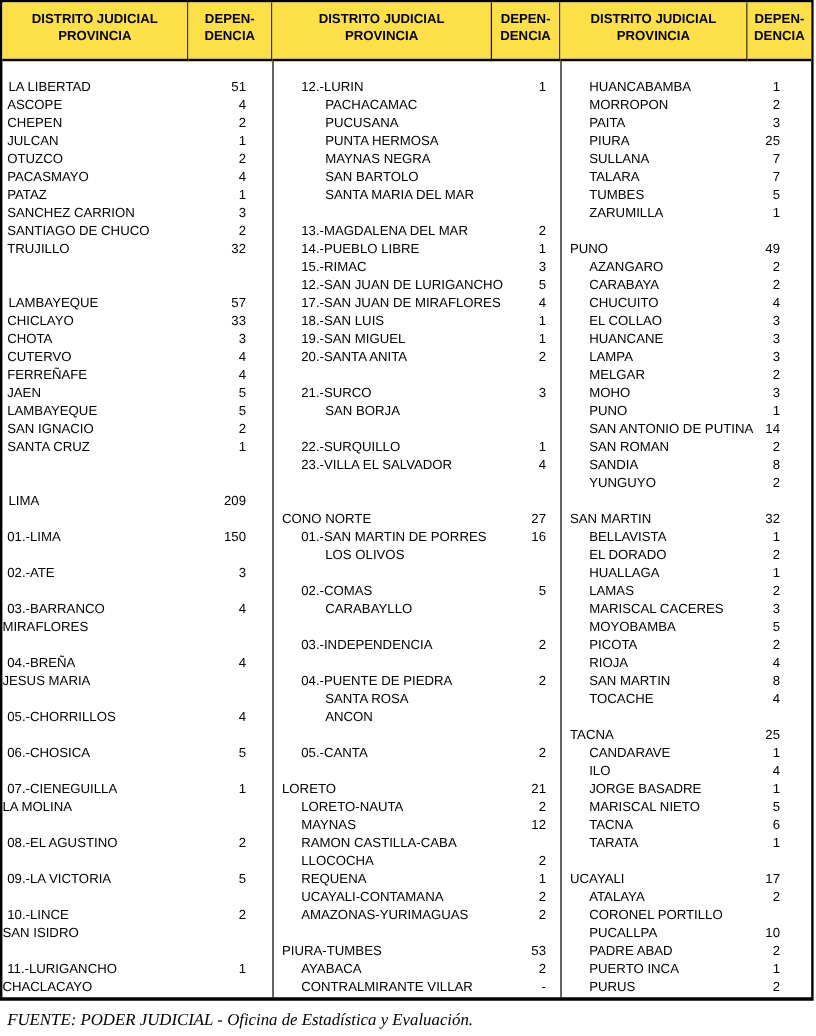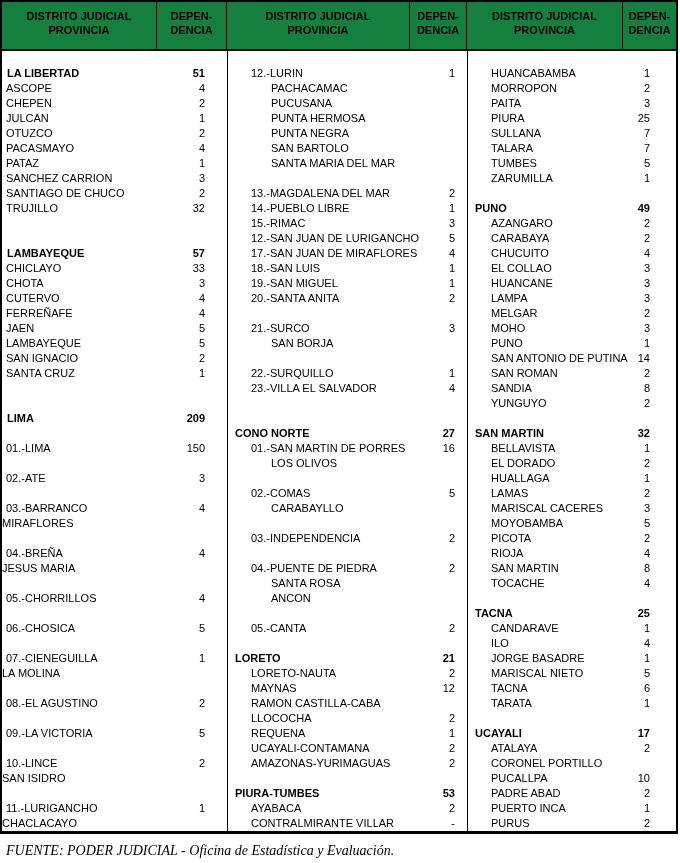--- a/index.html
+++ b/index.html
@@ -19,21 +19,21 @@
     box-sizing:border-box;
   }
   .header{
     position:absolute;left:0;top:0;
     width:674px;height:49px;
     display:flex;
   }
   .hcell{
     box-sizing:border-box;
     height:49px;
-    background:#15803d;
+    background:#fde047;
     border-right:1px solid #000;
     border-bottom:2px solid #000;
     font-weight:bold;
     font-size:11px;
     line-height:14px;
     text-align:center;
     padding-top:7px;
     white-space:nowrap;
     overflow:hidden;
   }
@@ -55,21 +55,21 @@
   .col1{left:0;width:225px;}
   .col2{left:226px;width:239px;}
   .col3{left:466px;width:208px;}
   .row{
     position:relative;
     height:15px;
     line-height:15px;
     font-size:11px;
     white-space:nowrap;
   }
-  .row.group{font-weight:bold;}
+  .row.group{font-weight:normal;}
   .row .label{display:inline-block;}
   .col1 .row.lv0 .label{padding-left:5px;}
   .col1 .row.lv1 .label{padding-left:4px;}
   .col1 .row.lv2 .label{}
   .col2 .row.lv0 .label,.col3 .row.lv0 .label{padding-left:7px;}
   .col2 .row.lv1 .label,.col3 .row.lv1 .label{padding-left:23px;}
   .col2 .row.lv2 .label,.col3 .row.lv2 .label{padding-left:43px;}
   .row .value{position:absolute;top:0;}
   .col1 .row .value{right:22px;}
   .col2 .row .value{right:12px;}
@@ -170,21 +170,21 @@
         <div class="row lv2"><span class="label">SAN ISIDRO</span></div>
         <div class="row"></div>
         <div class="row lv1"><span class="label">11.-LURIGANCHO</span><span class="value">1</span></div>
         <div class="row lv2"><span class="label">CHACLACAYO</span></div>
       </div>
     <div class="col col2">
         <div class="row lv1"><span class="label">12.-LURIN</span><span class="value">1</span></div>
         <div class="row lv2"><span class="label">PACHACAMAC</span></div>
         <div class="row lv2"><span class="label">PUCUSANA</span></div>
         <div class="row lv2"><span class="label">PUNTA HERMOSA</span></div>
-        <div class="row lv2"><span class="label">PUNTA NEGRA</span></div>
+        <div class="row lv2"><span class="label">MAYNAS NEGRA</span></div>
         <div class="row lv2"><span class="label">SAN BARTOLO</span></div>
         <div class="row lv2"><span class="label">SANTA MARIA DEL MAR</span></div>
         <div class="row"></div>
         <div class="row lv1"><span class="label">13.-MAGDALENA DEL MAR</span><span class="value">2</span></div>
         <div class="row lv1"><span class="label">14.-PUEBLO LIBRE</span><span class="value">1</span></div>
         <div class="row lv1"><span class="label">15.-RIMAC</span><span class="value">3</span></div>
         <div class="row lv1"><span class="label">12.-SAN JUAN DE LURIGANCHO</span><span class="value">5</span></div>
         <div class="row lv1"><span class="label">17.-SAN JUAN DE MIRAFLORES</span><span class="value">4</span></div>
         <div class="row lv1"><span class="label">18.-SAN LUIS</span><span class="value">1</span></div>
         <div class="row lv1"><span class="label">19.-SAN MIGUEL</span><span class="value">1</span></div>

